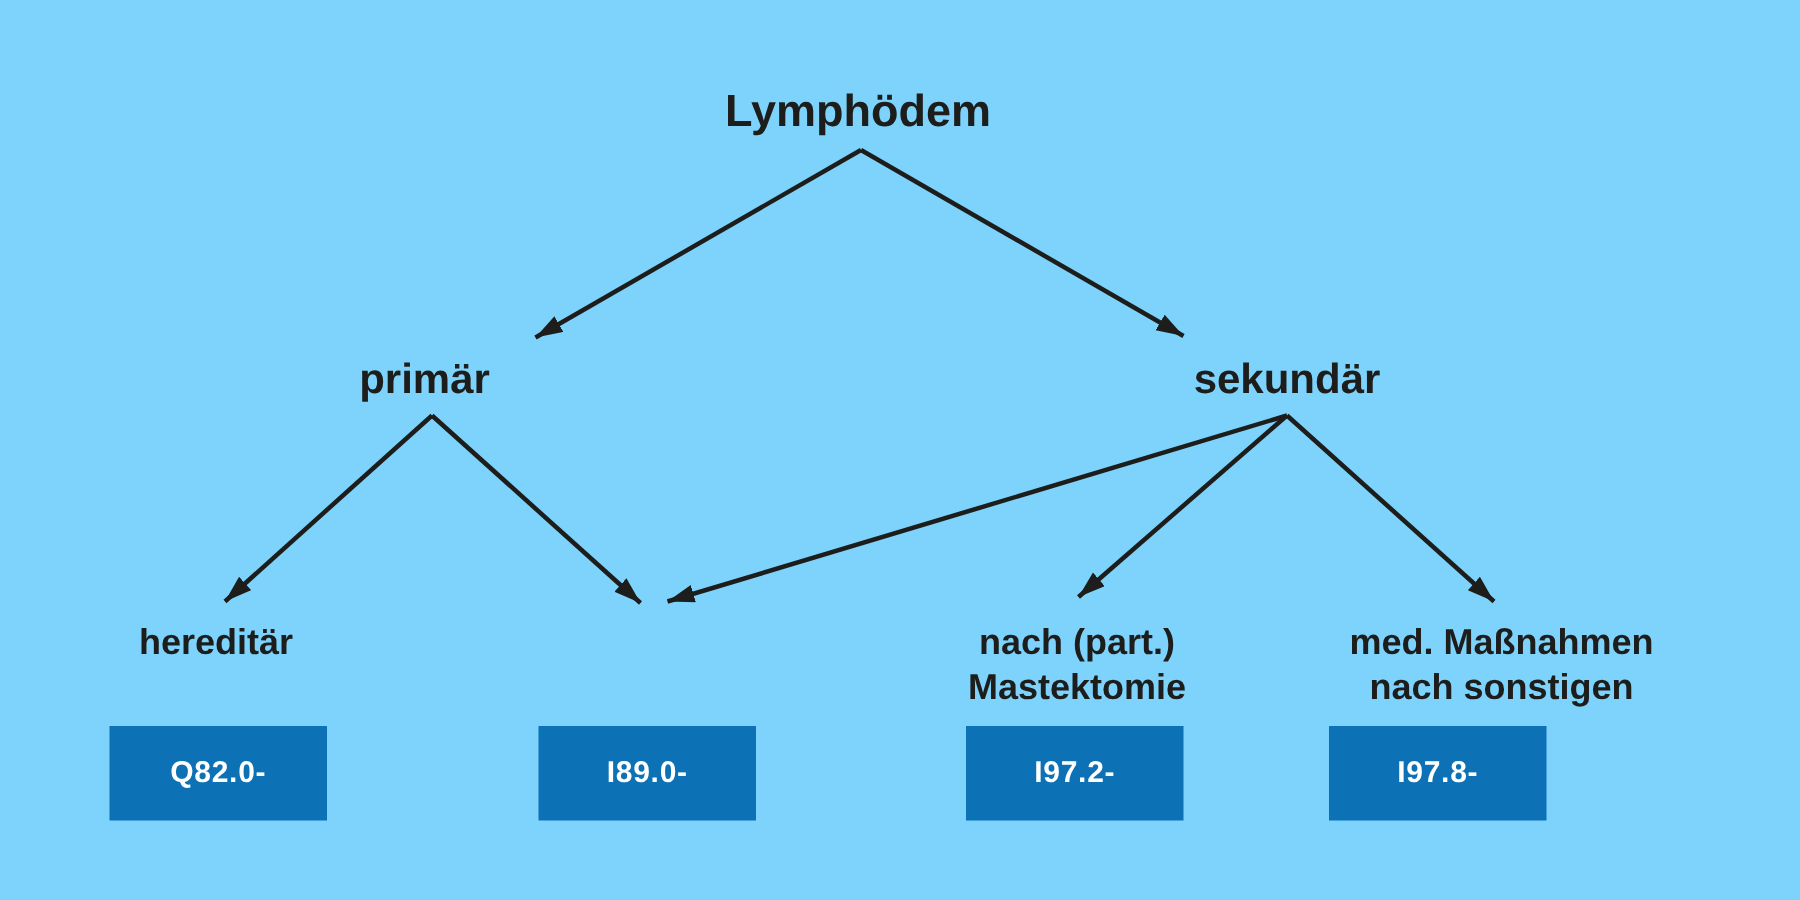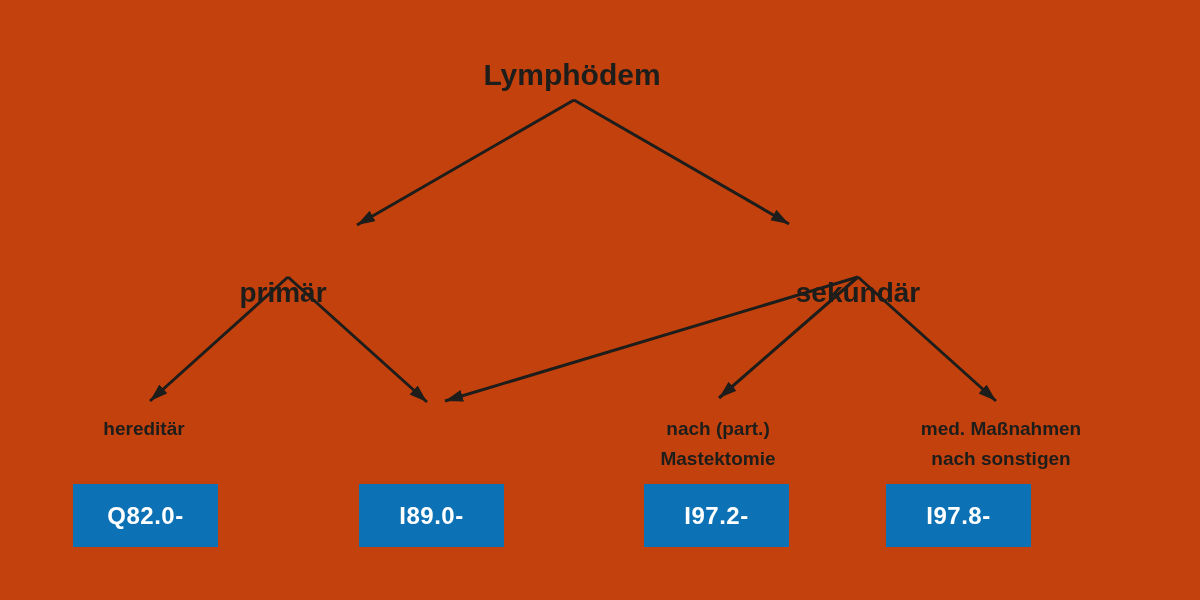--- a/index.html
+++ b/index.html
@@ -4,50 +4,50 @@
 <style>
   html, body {
     margin: 0;
     padding: 0;
     background: #ffffff;
   }
   .canvas {
     position: relative;
     width: 1200px;
     height: 600px;
-    background: #c2410c;
+    background: #7dd3fc;
     overflow: hidden;
     font-family: "Liberation Sans", "DejaVu Sans", sans-serif;
     color: #1d1d1b;
   }
   .arrow-layer {
     position: absolute;
     left: 0;
     top: 0;
     width: 1200px;
     height: 600px;
   }
   .node-label {
     position: absolute;
     transform: translateX(-50%);
     text-align: center;
     white-space: nowrap;
     font-weight: 600;
     color: #1d1d1b;
   }
   .lvl1 { font-size: 30px; }
-  .lvl2 { font-size: 28px; margin-top: 40px; }
-  .lvl3 { font-size: 19px; line-height: 30px; }
+  .lvl2 { font-size: 28px; }
+  .lvl3 { font-size: 24px; line-height: 30px; }
   .code-box {
     position: absolute;
     width: 145px;
     height: 63px;
     background: #0d72b5;
     color: #ffffff;
-    font-size: 24px;
+    font-size: 20px;
     font-weight: 600;
     display: flex;
     align-items: center;
     justify-content: center;
     letter-spacing: 0.5px;
   }
 </style>
 </head>
 <body>
 

